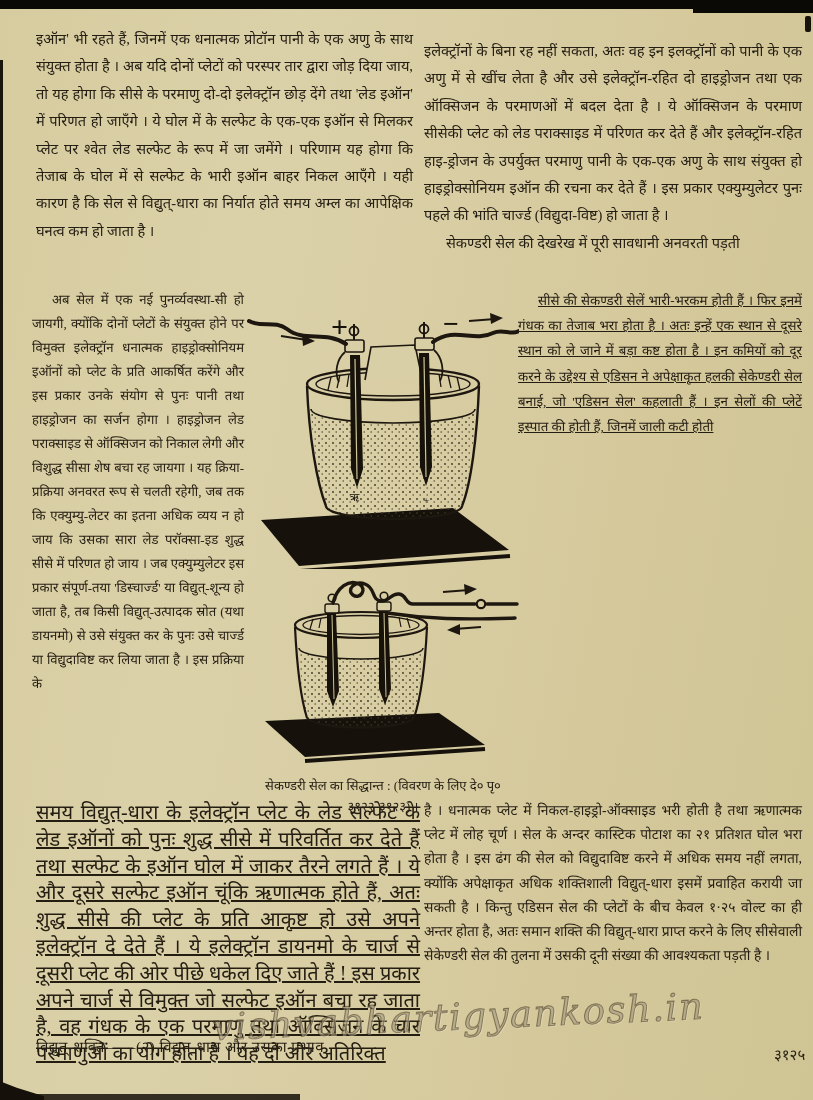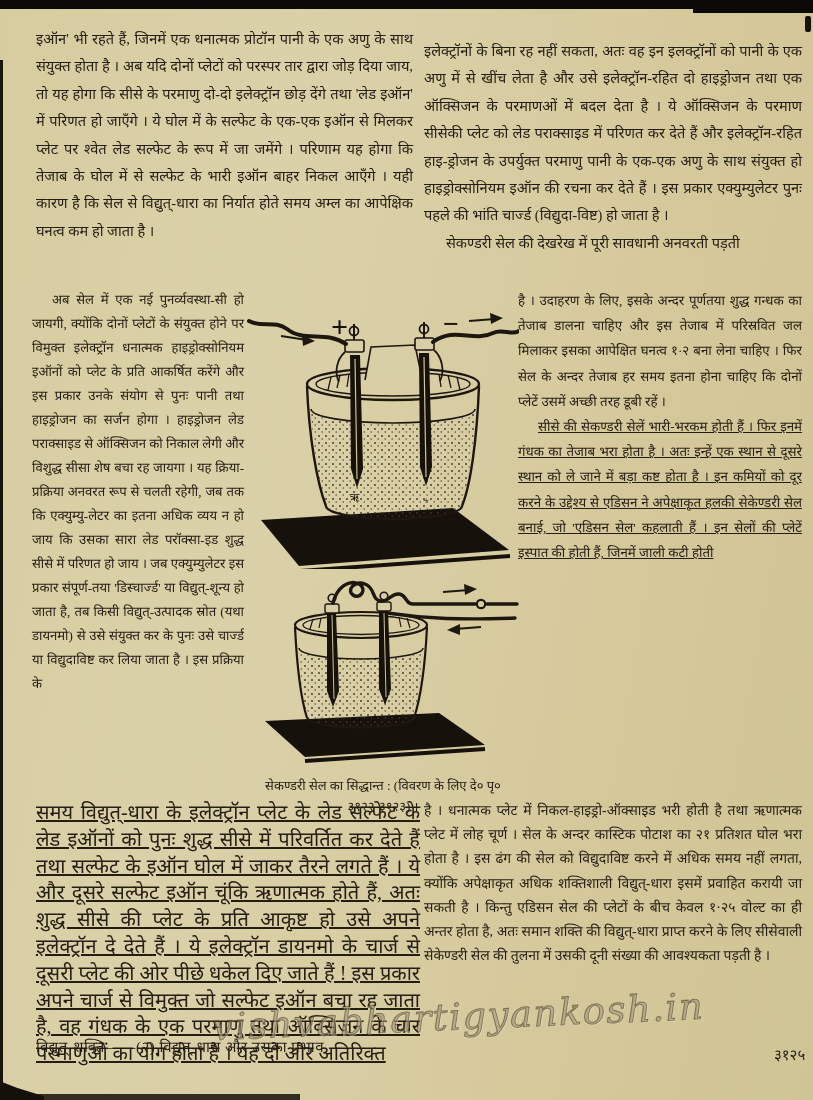--- a/index.html
+++ b/index.html
@@ -137,21 +137,20 @@
       <path class="stroke" d="M 196,19 L 222,17" stroke-width="2"></path>
       <polygon points="230,16 217,11 218,22" fill="#1d1710"></polygon>
       <path class="stroke" d="M 234,54 L 208,56" stroke-width="2"></path>
       <polygon points="200,57 213,51 213,62" fill="#1d1710"></polygon>
     </svg>
 
     <div id="figure-caption">सेकण्डरी सेल का सिद्धान्त : (विवरण के लिए दे० पृ० ३१२२-३१२३) ।</div>
   </div>
 
   <div class="txt" id="right-mid">
-    <p>है । उदाहरण के लिए, इसके अन्दर पूर्णतया शुद्ध गन्धक का तेजाब डालना चाहिए और इस तेजाब में परिस्रवित जल मिलाकर इसका आपेक्षित घनत्व १·२ बना लेना चाहिए । फिर सेल के अन्दर तेजाब हर समय इतना होना चाहिए कि दोनों प्लेटें उसमें अच्छी तरह डूबी रहें ।</p>
     <p class="ind">सीसे की सेकण्डरी सेलें भारी-भरकम होती हैं । फिर इनमें गंधक का तेजाब भरा होता है । अतः इन्हें एक स्थान से दूसरे स्थान को ले जाने में बड़ा कष्ट होता है । इन कमियों को दूर करने के उद्देश्य से एडिसन ने अपेक्षाकृत हलकी सेकेण्डरी सेल बनाई, जो 'एडिसन सेल' कहलाती हैं । इन सेलों की प्लेटें इस्पात की होती हैं, जिनमें जाली कटी होती</p>
   </div>
 
   <div class="txt" id="left-bottom">
     <p>समय विद्युत्-धारा के इलेक्ट्रॉन प्लेट के लेड सल्फेट के लेड इऑनों को पुनः शुद्ध सीसे में परिवर्तित कर देते हैं तथा सल्फेट के इऑन घोल में जाकर तैरने लगते हैं । ये और दूसरे सल्फेट इऑन चूंकि ऋणात्मक होते हैं, अतः शुद्ध सीसे की प्लेट के प्रति आकृष्ट हो उसे अपने इलेक्ट्रॉन दे देते हैं । ये इलेक्ट्रॉन डायनमो के चार्ज से दूसरी प्लेट की ओर पीछे धकेल दिए जाते हैं ! इस प्रकार अपने चार्ज से विमुक्त जो सल्फेट इऑन बचा रह जाता है, वह गंधक के एक परमाणु तथा ऑक्सिजन के चार परमाणुओं का योग होता है । यह दो और अतिरिक्त</p>
   </div>
 
   <div class="txt" id="right-bottom">
     <p>है । धनात्मक प्लेट में निकल-हाइड्रो-ऑक्साइड भरी होती है तथा ऋणात्मक प्लेट में लोह चूर्ण । सेल के अन्दर कास्टिक पोटाश का २१ प्रतिशत घोल भरा होता है । इस ढंग की सेल को विद्युदाविष्ट करने में अधिक समय नहीं लगता, क्योंकि अपेक्षाकृत अधिक शक्तिशाली विद्युत्-धारा इसमें प्रवाहित करायी जा सकती है । किन्तु एडिसन सेल की प्लेटों के बीच केवल १·२५ वोल्ट का ही अन्तर होता है, अतः समान शक्ति की विद्युत्-धारा प्राप्त करने के लिए सीसेवाली सेकेण्डरी सेल की तुलना में उसकी दूनी संख्या की आवश्यकता पड़ती है ।</p>
   </div>

